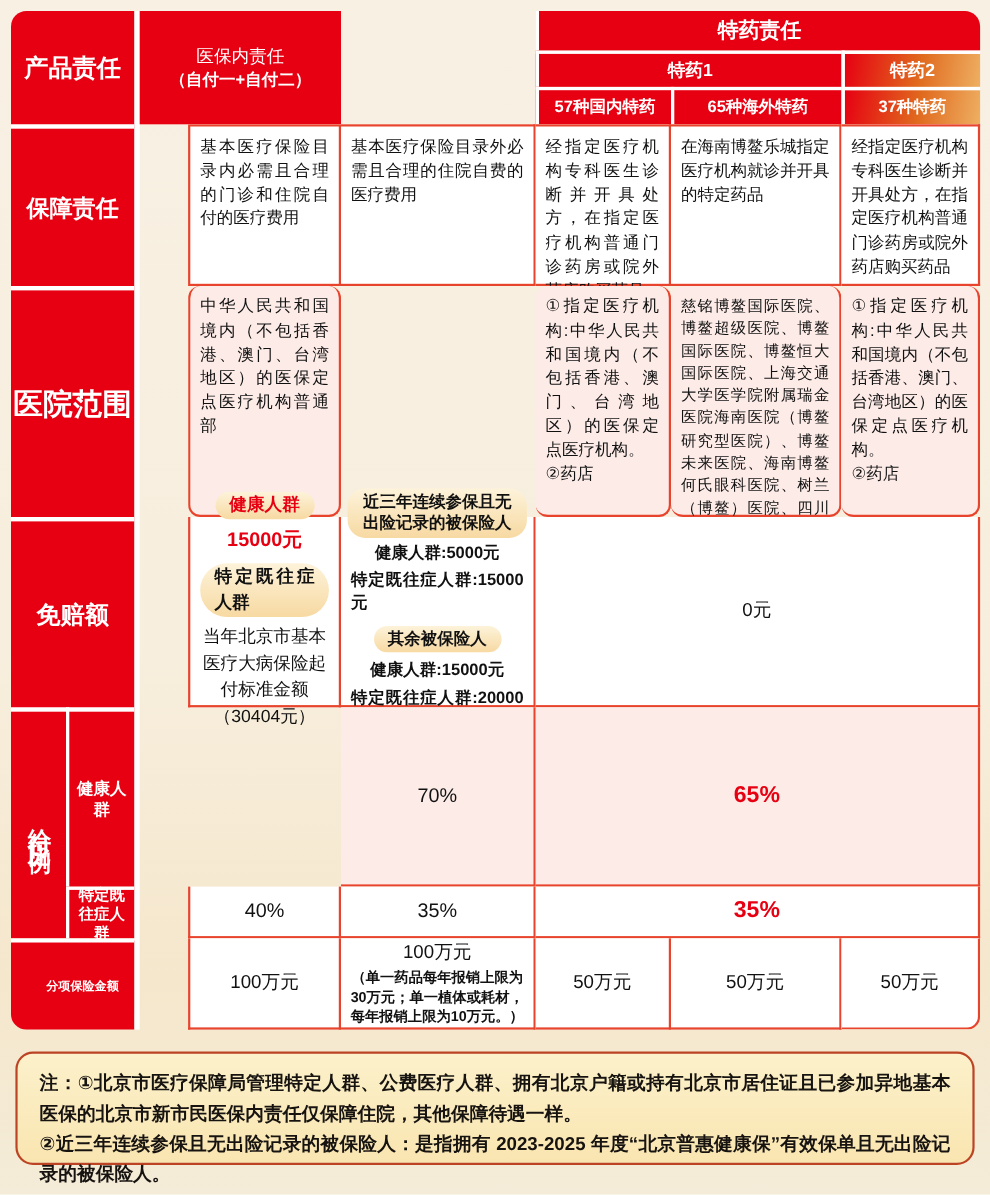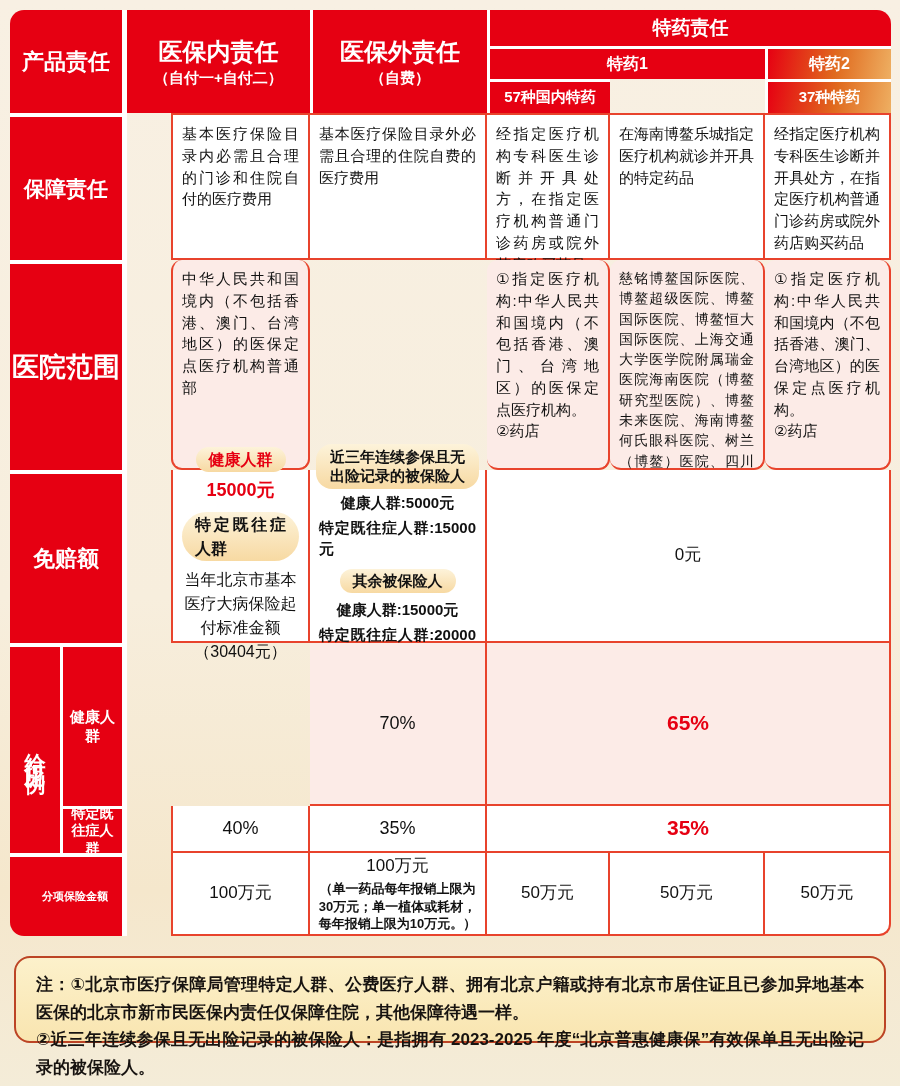--- a/index.html
+++ b/index.html
@@ -21,21 +21,21 @@
   
   .red{
     background:#e60012;color:#ffffff;font-weight:bold;
     display:flex;flex-direction:column;align-items:center;justify-content:center;
     text-align:center;
   }
   .grad{background:linear-gradient(100deg,#e60012 0%,#e06a1e 55%,#eeaf62 100%);}
   .h-product{grid-column:1/3;grid-row:1/4;border-top-left-radius:14px;font-size:22px;}
   .h-in{grid-column:4;grid-row:1/4;}
   .h-out{grid-column:5;grid-row:1/4;border-left:3px solid #fff;}
-  .h-title{font-size:24px;font-weight:bold;line-height:1.35;}
+  .h-title{font-size:16px;font-weight:normal;line-height:1.35;}
   .h-sub{font-size:15px;font-weight:bold;line-height:1.3;}
   .h-sp{grid-column:6/9;grid-row:1;border-left:3px solid #fff;border-top-right-radius:14px;font-size:19px;}
   .h-g1{grid-column:6/8;grid-row:2;border-left:3px solid #fff;border-top:3px solid #fff;font-size:16px;}
   .h-g2{grid-column:8;grid-row:2;border-left:3px solid #fff;border-top:3px solid #fff;font-size:16px;}
   .h-s1{grid-column:6;grid-row:3;border-left:3px solid #fff;border-top:3px solid #fff;font-size:15px;}
   .h-s2{grid-column:7;grid-row:3;border-left:3px solid #fff;border-top:3px solid #fff;font-size:15px;}
   .h-s3{grid-column:8;grid-row:3;border-left:3px solid #fff;border-top:3px solid #fff;font-size:15px;}
   .l-coverage{grid-column:1/3;grid-row:4;border-top:4px solid #fff;font-size:21px;}
   .l-hospital{grid-column:1/3;grid-row:5;border-top:4px solid #fff;font-size:27px;}
   .l-deduct{grid-column:1/3;grid-row:6;border-top:4px solid #fff;font-size:22px;}
@@ -71,56 +71,55 @@
   .badge-red{color:#e60012;}
   .badge-big{border-radius:16px;padding:3px 8px;font-size:15px;line-height:1.3;width:94%;}
   .ded-amt{color:#e60012;font-weight:bold;font-size:18px;margin:2px 0 6px 0;}
   .ded-text{font-size:16px;line-height:1.5;text-align:center;margin-top:4px;}
   .ded-line{font-weight:bold;font-size:15px;line-height:1.45;}
   .stack{display:flex;flex-direction:column;align-items:center;justify-content:center;gap:3px;}
   .payin{display:flex;flex-direction:column;align-items:center;justify-content:center;text-align:center;font-size:15px;line-height:1.5;}
   .sum-note{font-size:13px;font-weight:bold;line-height:1.35;text-align:center;margin-top:1px;}
   
   .note{
-    position:absolute;left:14px;top:956px;width:872px;height:87px;box-sizing:border-box;
+    position:absolute;left:14px;top:956px;width:872px;height:103px;box-sizing:border-box;
     border:2px solid #bc4425;border-radius:16px;
     background:linear-gradient(180deg,#fcf1cb 0%,#f9e5b0 100%);
     padding:13px 20px 0 20px;
     font-size:17px;line-height:1.62;color:#171310;font-weight:600;text-align:justify;
   }
 </style>
 </head>
 <body>
 
 <div class="tbl">
 
   <div class="gapcol"></div>
 
   <div class="red h-product">
     <span>产品责任</span>
   </div>
   <div class="red h-in">
     <span class="h-title">医保内责任</span>
     <span class="h-sub">（自付一+自付二）</span>
   </div>
-  <div class="red h-out">
-    <span class="h-title">医保外责任</span>
-    <span class="h-sub">（自费）</span>
-  </div>
   <div class="red h-sp">
     <span>特药责任</span>
   </div>
   <div class="red h-g1">
     <span>特药1</span>
   </div>
   <div class="red grad h-g2">
     <span>特药2</span>
   </div>
   <div class="red h-s1">
     <span>57种国内特药</span>
+  </div>
+  <div class="red h-s2">
+    <span>65种海外特药</span>
   </div>
   <div class="red grad h-s3">
     <span>37种特药</span>
   </div>
 
   <div class="red l-coverage">
     <span>保障责任</span>
   </div>
   <div class="cd top first r4 c4">基本医疗保险目录内必需且合理的门诊和住院自付的医疗费用</div>
   <div class="cd top r4 c5">基本医疗保险目录外必需且合理的住院自费的医疗费用</div>

